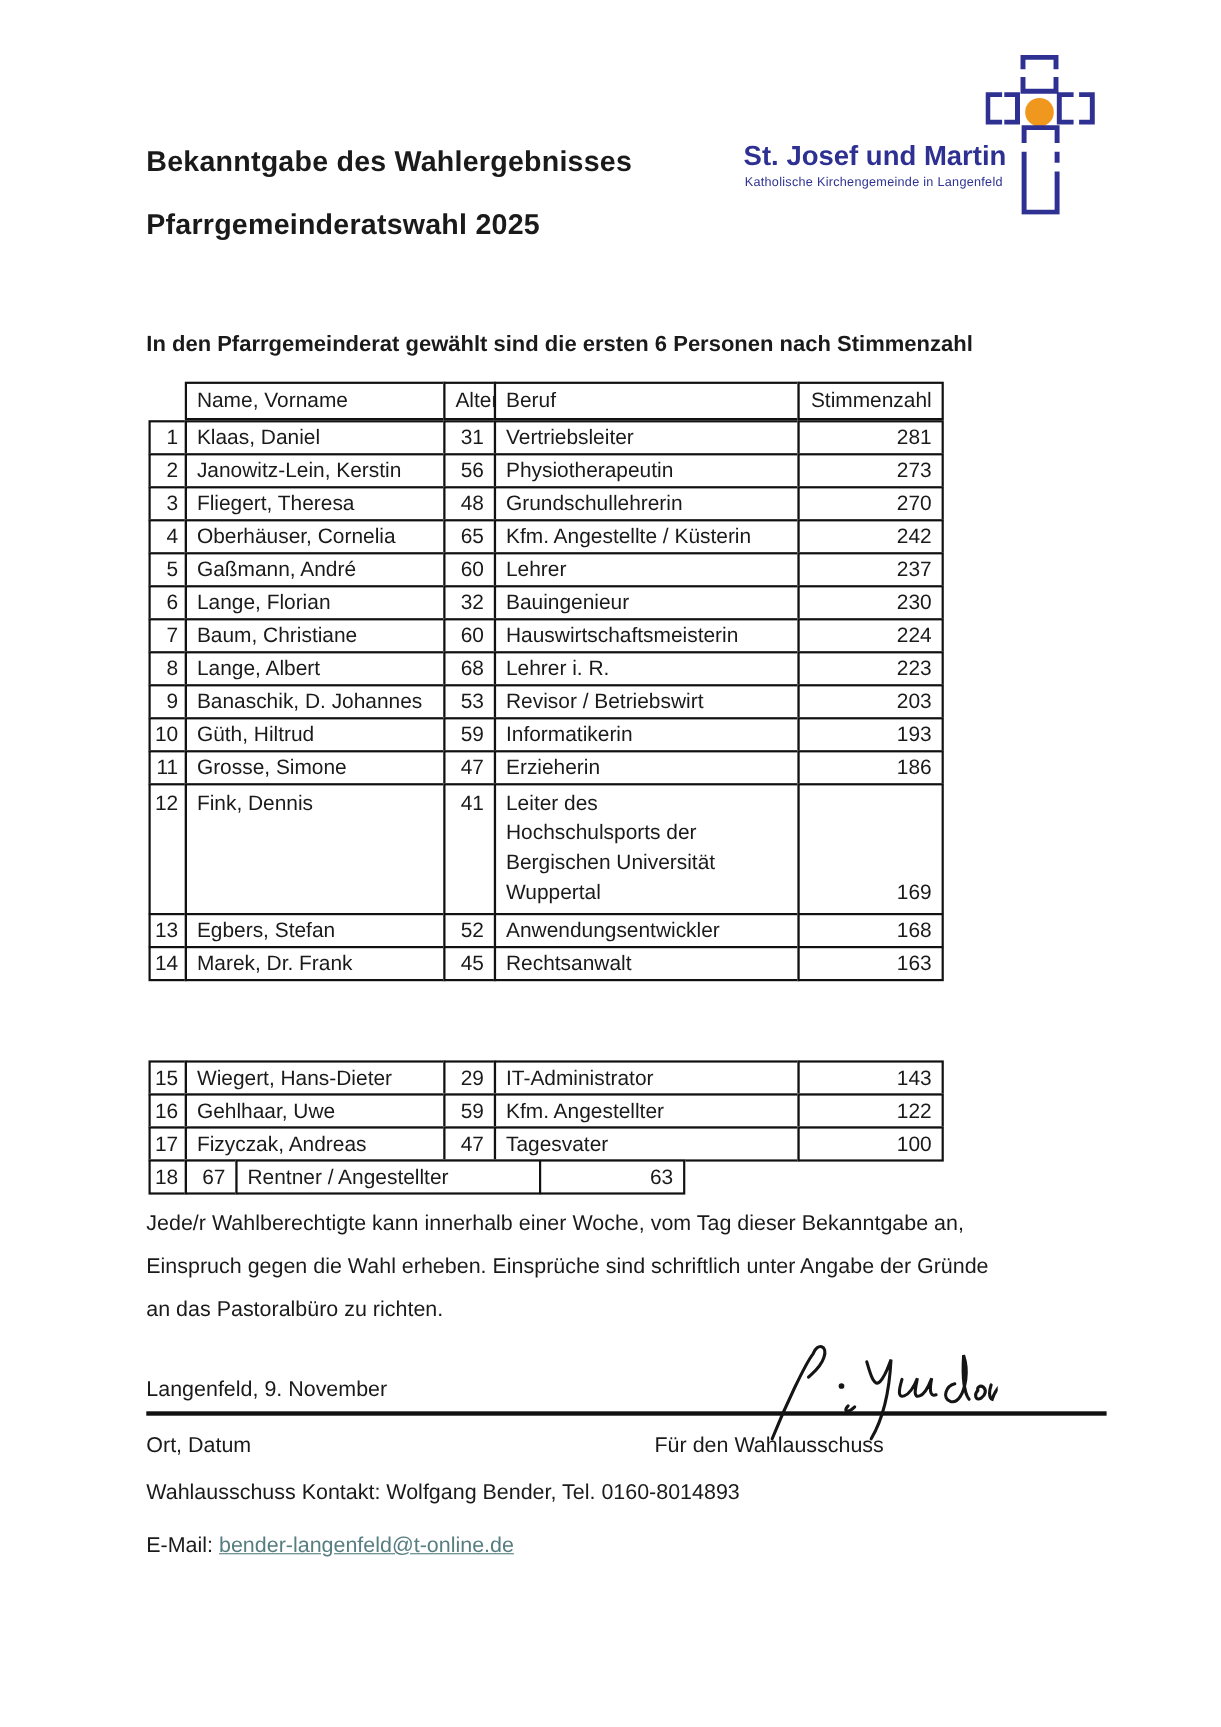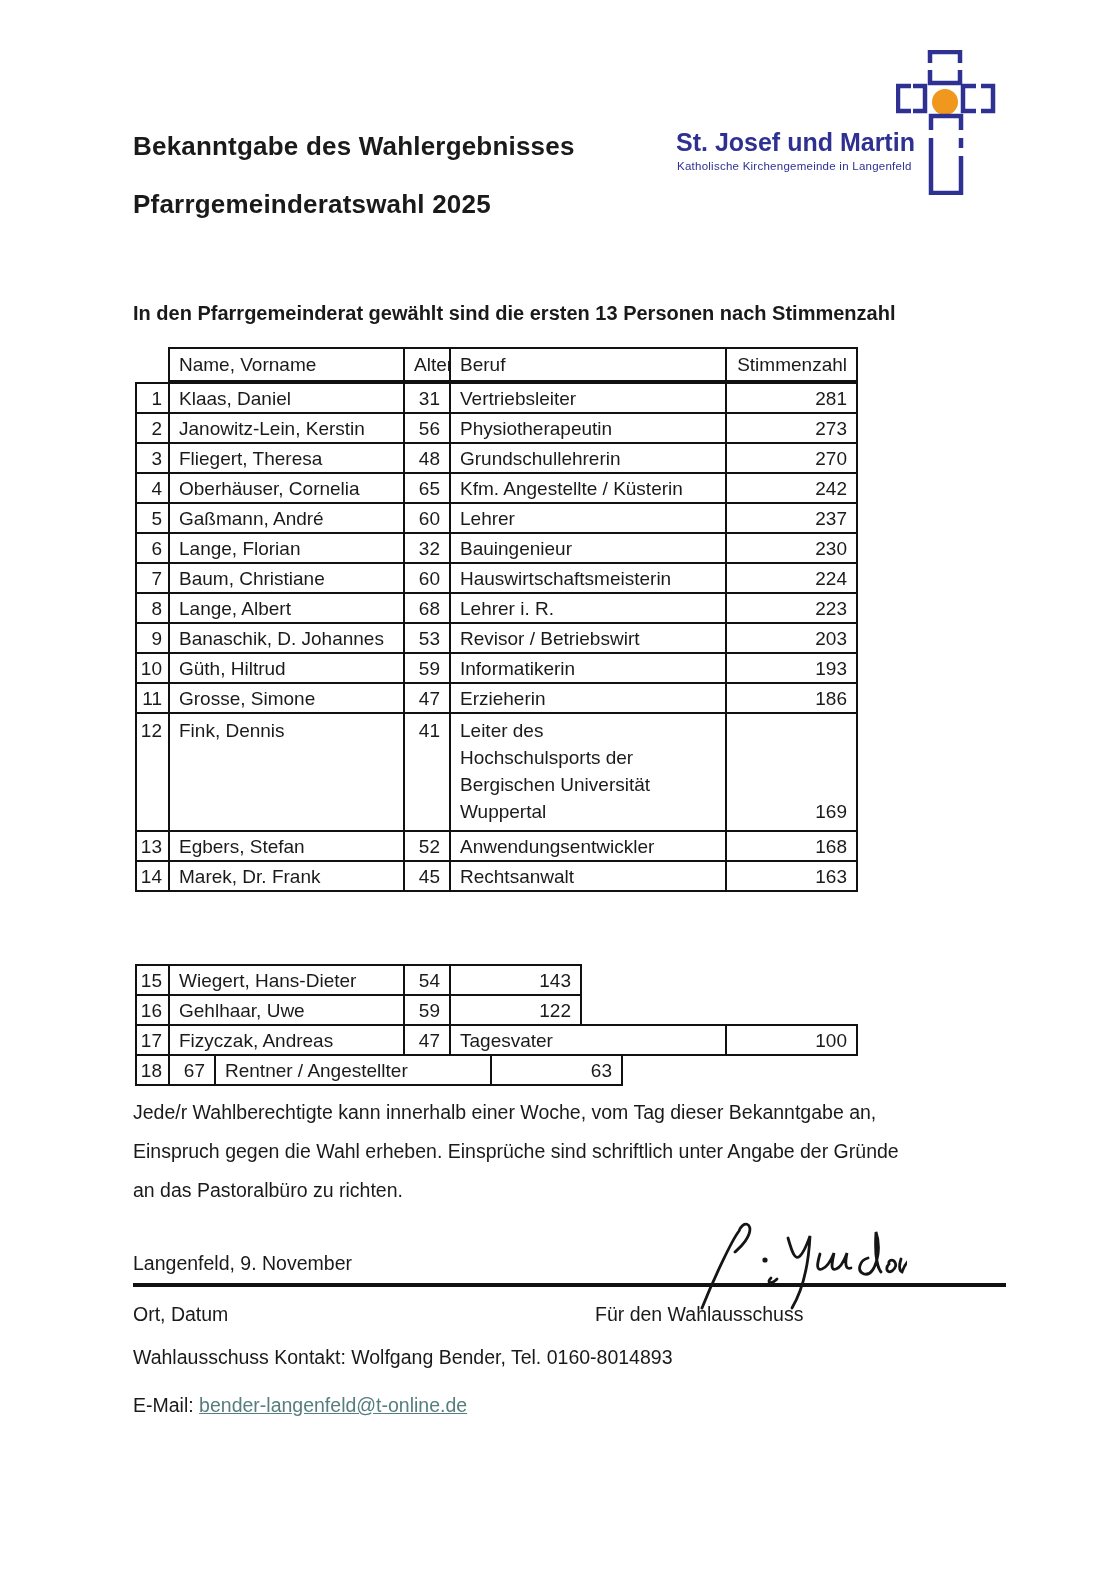--- a/index.html
+++ b/index.html
@@ -78,21 +78,21 @@
     <path class="st" d="M15,36 H2 V61 H15"></path>
     <path class="st" d="M17,36 H29 V61 H17"></path>
     <path class="st" d="M80,36 H67 V61 H80"></path>
     <path class="st" d="M85,36 H97 V61 H85"></path>
     <circle class="dot" cx="49" cy="52" r="13"></circle>
     <path class="st" d="M35,80 V66 H65 V80"></path>
     <path class="st" d="M35,88 V143 H65 V106"></path>
     <path class="st" d="M65,98 V88"></path>
   </svg>
 
-  <div class="abs intro">In den Pfarrgemeinderat gewählt sind die ersten 13 Personen nach Stimmenzahl</div>
+  <div class="abs intro">In den Pfarrgemeinderat gewählt sind die ersten 6 Personen nach Stimmenzahl</div>
 
   <div class="abs vtable t-elected">
     <div class="trow thead">
       <div class="hspacer"></div>
       <div class="cell c-name">Name, Vorname</div>
       <div class="cell c-alter">Alter</div>
       <div class="cell c-beruf">Beruf</div>
       <div class="cell c-stimmen">Stimmenzahl</div>
     </div>
     <div id="elected-rows">
@@ -211,28 +211,30 @@
     <div class="cell c-stimmen">163</div>
   </div>
 </div>
   </div>
 
   <div class="abs vtable t-rest">
     <div id="rest-rows">
   <div class="trow">
     <div class="cell c-num">15</div>
     <div class="cell c-name">Wiegert, Hans-Dieter</div>
-    <div class="cell c-alter">54</div>
+    <div class="cell c-alter">29</div>
+    <div class="cell c-beruf">IT-Administrator</div>
     <div class="cell c-stimmen">143</div>
   </div>
 
   <div class="trow">
     <div class="cell c-num">16</div>
     <div class="cell c-name">Gehlhaar, Uwe</div>
     <div class="cell c-alter">59</div>
+    <div class="cell c-beruf">Kfm. Angestellter</div>
     <div class="cell c-stimmen">122</div>
   </div>
 
   <div class="trow">
     <div class="cell c-num">17</div>
     <div class="cell c-name">Fizyczak, Andreas</div>
     <div class="cell c-alter">47</div>
     <div class="cell c-beruf">Tagesvater</div>
     <div class="cell c-stimmen">100</div>
   </div>

